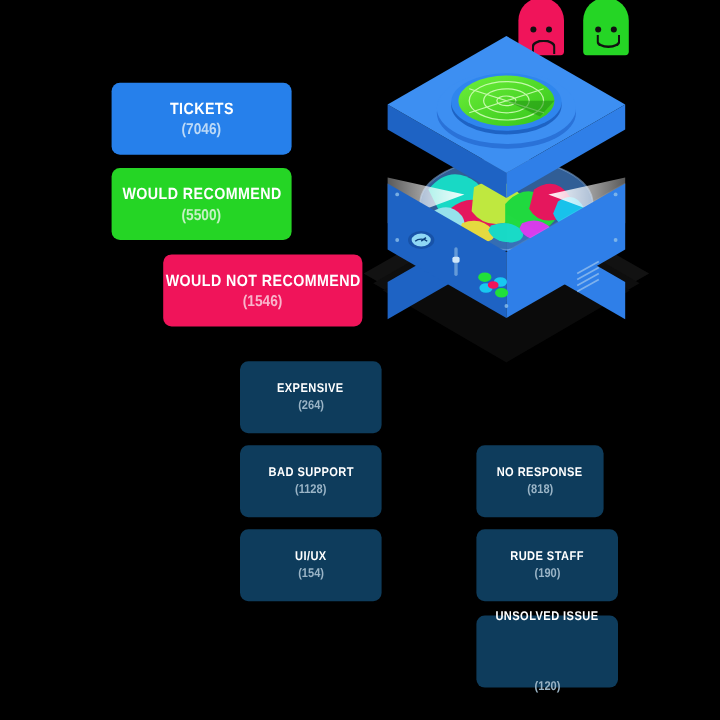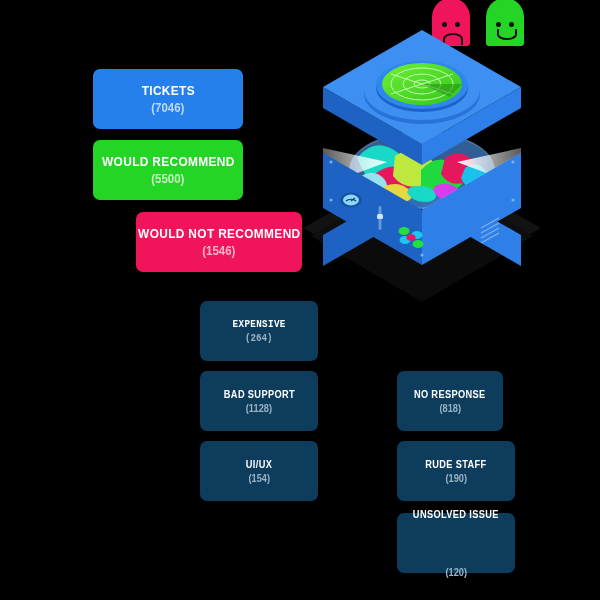--- a/index.html
+++ b/index.html
@@ -41,21 +41,21 @@
   .dark .stat-value{font-size:10.5px;color:#9ab4c6;}
 
   #box-tickets{left:93px;top:69px;width:150px;height:60px;background:#2680eb;}
   #box-tickets .stat-value{color:#bcd9f7;}
   #box-recommend{left:93px;top:140px;width:150px;height:60px;background:#25d525;}
   #box-recommend .stat-value{color:#c5f2c5;}
   #box-not-recommend{left:93px;top:212px;width:166px;height:60px;background:#f0145a;margin-left:43px;}
   #box-not-recommend .stat-value{color:#f9b5cb;}
 
   .dark{background:#0e3c5c;}
-  #box-expensive{left:200px;top:301px;width:118px;height:60px;font-family:Liberation Mono, monospace;}
+  #box-expensive{left:200px;top:301px;width:118px;height:60px;}
   #box-bad-support{left:200px;top:371px;width:118px;height:60px;}
   #box-uiux{left:200px;top:441px;width:118px;height:60px;}
   #box-no-response{left:397px;top:371px;width:106px;height:60px;}
   #box-rude-staff{left:397px;top:441px;width:118px;height:60px;align-items:center;}
   #box-unsolved{left:397px;top:513px;width:118px;height:60px;gap:44px;}
 
   
   .face{
     position:absolute;width:38px;height:48px;
     border-radius:19px 19px 3px 3px;

